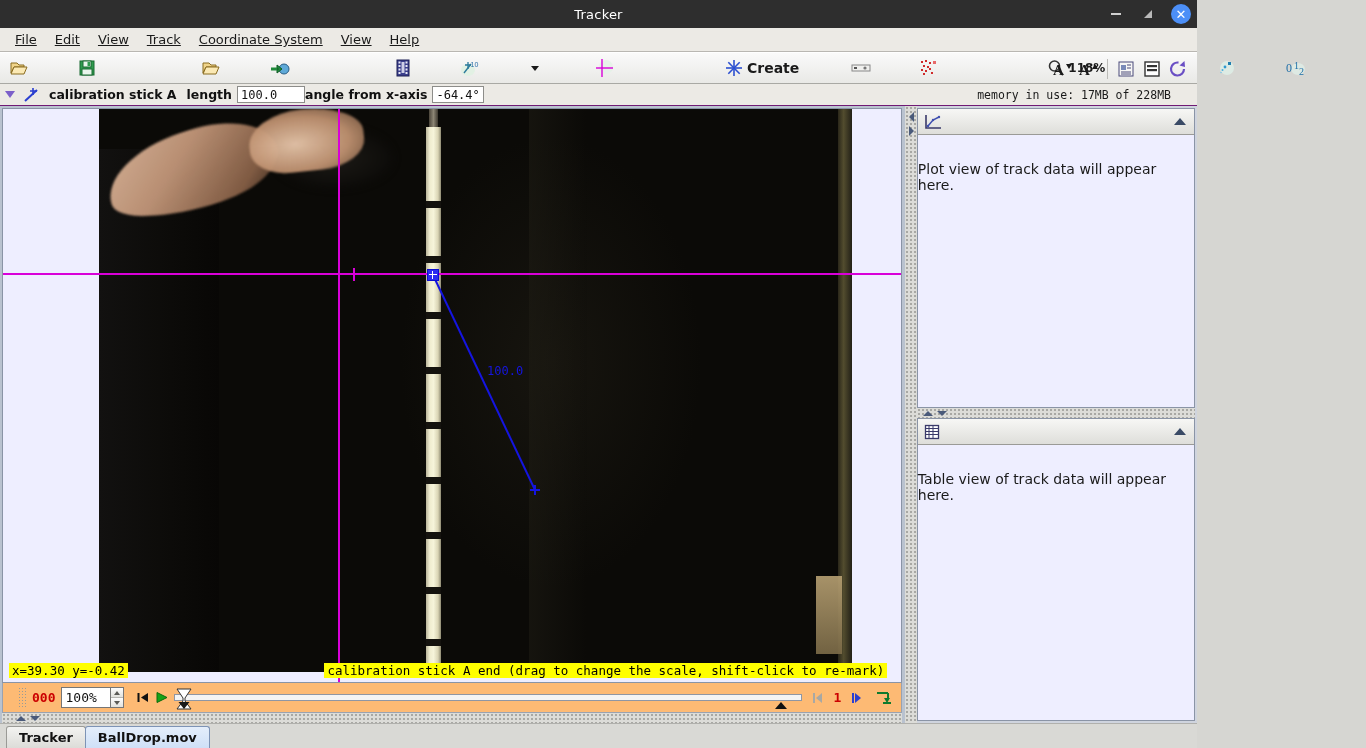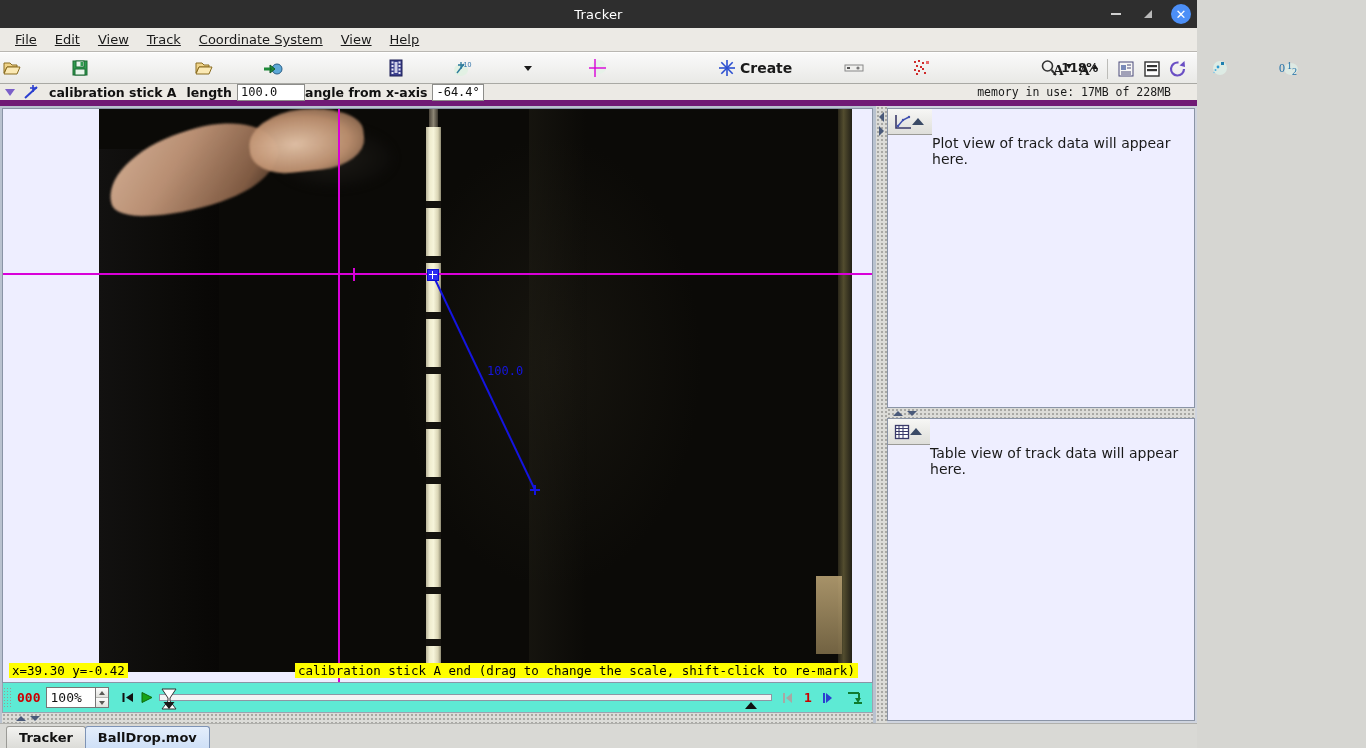--- a/index.html
+++ b/index.html
@@ -71,21 +71,21 @@
   }
 
   
   .toolbar {
     flex: 0 0 32px;
     height: 32px;
     background: linear-gradient(#fafafa, #e9e9e6);
     border-top: 1px solid #ffffff;
     border-bottom: 1px solid #a9a9a4;
     display: flex; align-items: center;
-    padding: 0 3px;
+    padding: 0 10px;
     position: relative;
     gap: 48px;
   }
   .tb-btn {
     width: 26px; height: 26px;
     display: flex; align-items: center; justify-content: center;
     position: relative;
   }
   .tb-sep {
     width: 1px; height: 20px; background: #bcbcb8;
@@ -110,21 +110,21 @@
     border-right: 4px solid transparent;
     border-top: 5px solid #1a1a1a;
     margin-left: 1px;
   }
 
   
   .trackbar {
     flex: 0 0 22px;
     height: 22px;
     background: #eceae5;
-    border-bottom: 6px solid #701a75;
+    border-bottom: 1px solid #701a75;
     display: flex; align-items: center;
     padding-left: 5px;
     font-size: 12.5px;
     position: relative;
   }
   .tri-purple {
     width: 0; height: 0;
     border-left: 5px solid transparent;
     border-right: 5px solid transparent;
     border-top: 7px solid #7b5fc9;
@@ -286,25 +286,25 @@
     white-space: nowrap;
   }
   .status-left { left: 6px; }
   .status-right { right: 14px; }
 
   
   .playerbar {
     flex: 0 0 30px;
     height: 30px;
     display: flex; align-items: center;
-    background: #5eead4;
+    background: #fdba74;
     border: 1px solid #9aa2b0;
     border-top: none;
     margin-right: 3px;
-    padding-left: 0;
+    padding-left: 15px;
     position: relative;
   }
   .grip {
     width: 8px; height: 22px; margin-right: 6px;
     background-image: radial-gradient(#9a9a96 1px, transparent 1px);
     background-size: 3px 3px;
   }
   .frame-num {
     color: #cc0000; font-family: "DejaVu Sans Mono", "Liberation Mono", monospace;
     font-size: 13px; font-weight: bold; margin-right: 6px;
@@ -377,21 +377,21 @@
   .right-pane {
     flex: 1 1 auto;
     display: flex; flex-direction: column;
     background: #cfd4de;
     padding: 2px 2px 2px 0;
     min-width: 0;
   }
   .view-panel {
     background: #eeeeff;
     border: 1px solid #8a94a6;
-    display: flex; flex-direction: row;
+    display: flex; flex-direction: column;
     min-height: 0;
   }
   .panel-plot { flex: 0 0 300px; }
   .panel-table { flex: 1 1 auto; }
   .panel-head {
     height: 26px; flex: 0 0 26px;
     background: linear-gradient(#f7f7f5,#dededa);
     border-bottom: 1px solid #9a9a96;
     display: flex; align-items: center; justify-content: space-between;
     padding: 0 8px 0 6px;

